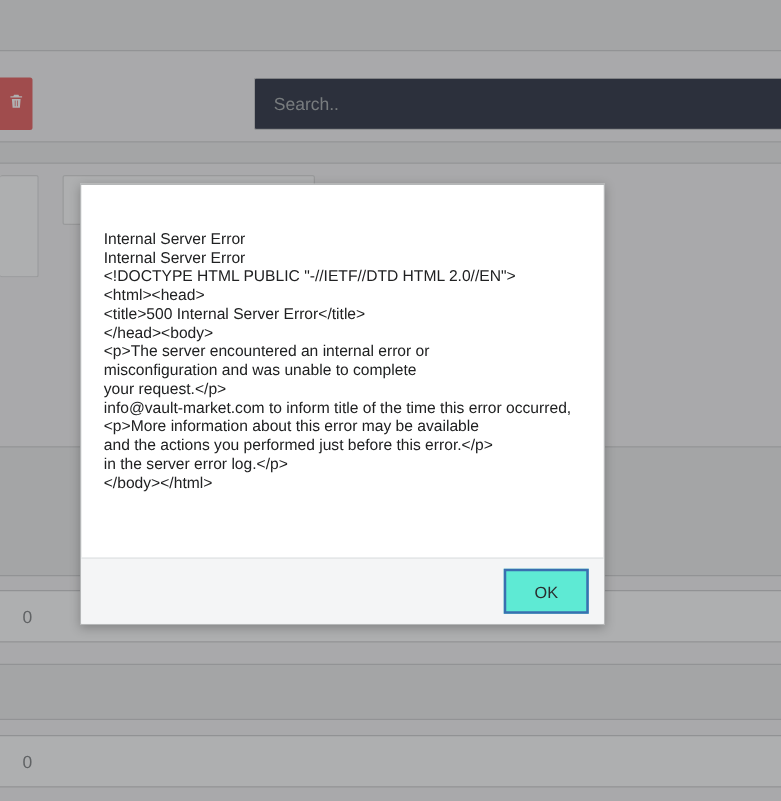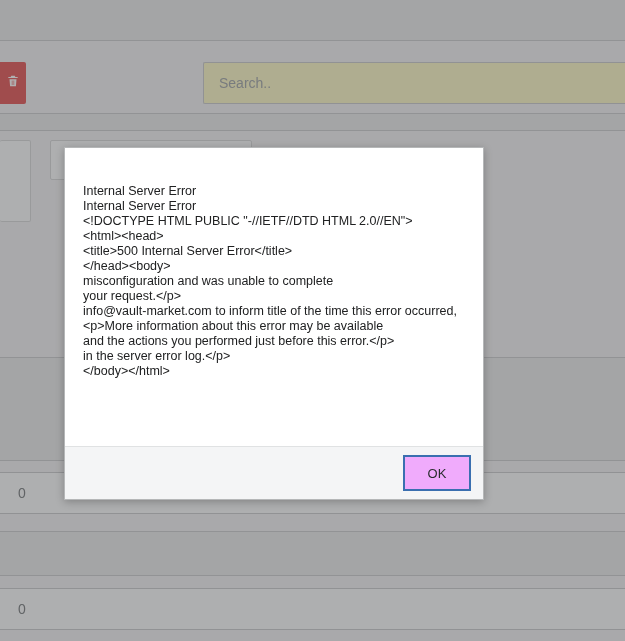--- a/index.html
+++ b/index.html
@@ -41,21 +41,21 @@
     border-bottom-right-radius: 2px;
   }
   .trash-btn svg { width: 14px; height: 14px; fill: #fff; }
 
   .search-box {
     position: absolute;
     top: 62px;
     left: 203px;
     right: 0;
     height: 42px;
-    background: #fef9c3;
+    background: #0f172a;
     border: 1px solid #c7c9ca;
     border-right: none;
     border-radius: 2px 0 0 2px;
     box-sizing: border-box;
   }
   .search-box input {
     border: none;
     outline: none;
     width: 100%;
     height: 100%;
@@ -126,21 +126,21 @@
     background: #f4f5f6;
     border-top: 1px solid #e0e2e3;
     padding: 8px 12px;
     display: flex;
     justify-content: flex-end;
   }
 
   .ok-btn {
     min-width: 68px;
     height: 26px;
-    background: #f0abfc;
+    background: #5eead4;
     border: 2px solid #3a6fb0;
     color: #2a2d2f;
     font-size: 13px;
     display: inline-flex;
     align-items: center;
     justify-content: center;
     cursor: pointer;
     padding: 16px 12px;
   }
 </style>
@@ -177,20 +177,21 @@
 <div class="overlay"></div>
 
 <div class="modal">
   <div class="modal-body">
     <div>Internal Server Error</div>
     <div>Internal Server Error</div>
     <div>&lt;!DOCTYPE HTML PUBLIC "-//IETF//DTD HTML 2.0//EN"&gt;</div>
     <div>&lt;html&gt;&lt;head&gt;</div>
     <div>&lt;title&gt;500 Internal Server Error&lt;/title&gt;</div>
     <div>&lt;/head&gt;&lt;body&gt;</div>
+    <div>&lt;p&gt;The server encountered an internal error or</div>
     <div>misconfiguration and was unable to complete</div>
     <div>your request.&lt;/p&gt;</div>
     <div> info@vault-market.com to inform title of the time this error occurred,</div>
     <div>&lt;p&gt;More information about this error may be available</div>
     <div> and the actions you performed just before this error.&lt;/p&gt;</div>
     <div>in the server error log.&lt;/p&gt;</div>
     <div>&lt;/body&gt;&lt;/html&gt;</div>
   </div>
   <div class="modal-footer">
     <button class="ok-btn">OK</button>

